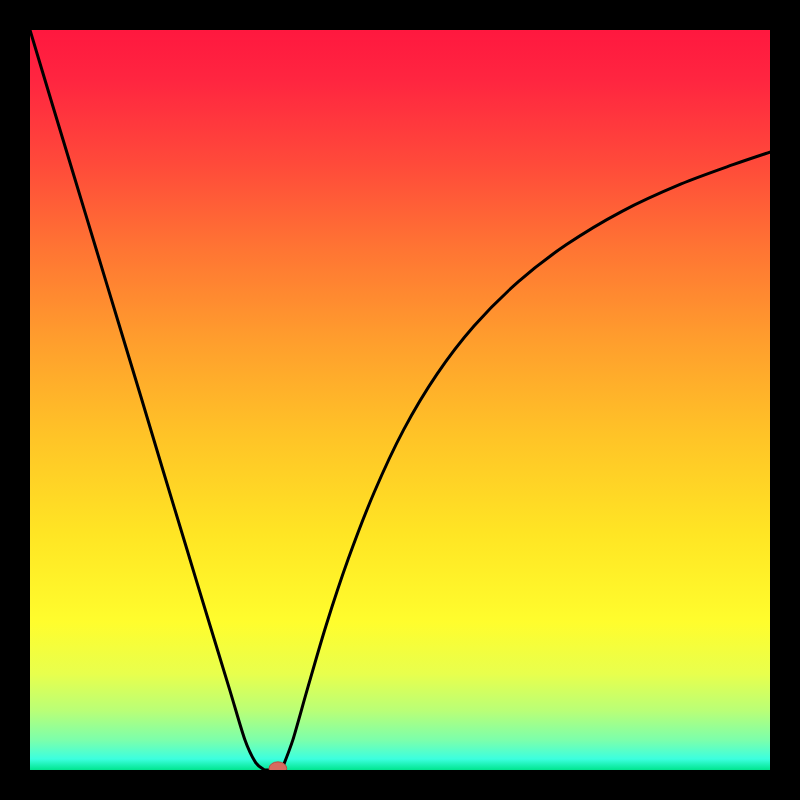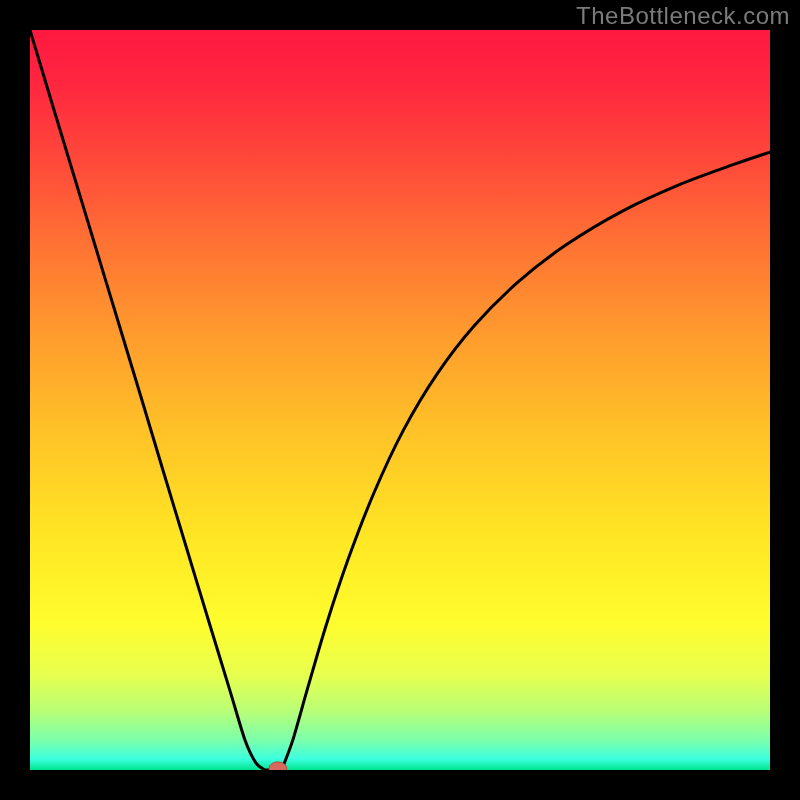--- a/index.html
+++ b/index.html
@@ -38,21 +38,20 @@
   .plot svg {
     display: block;
     width: 740px;
     height: 740px;
   }
 </style>
 </head>
 <body>
 
 <div class="frame">
-  <div class="watermark">TheBottleneck.com</div>
 
   <div class="plot">
     <svg id="plot-svg" viewBox="0 0 740 740" preserveAspectRatio="none">
       <defs>
         <linearGradient id="bg-grad" x1="0" y1="0" x2="0" y2="1">
             <stop offset="0%" stop-color="#ff183f"></stop>
             <stop offset="7.000000000000001%" stop-color="#ff2640"></stop>
             <stop offset="18%" stop-color="#ff4a3a"></stop>
             <stop offset="30%" stop-color="#ff7633"></stop>
             <stop offset="42%" stop-color="#ff9e2d"></stop>

